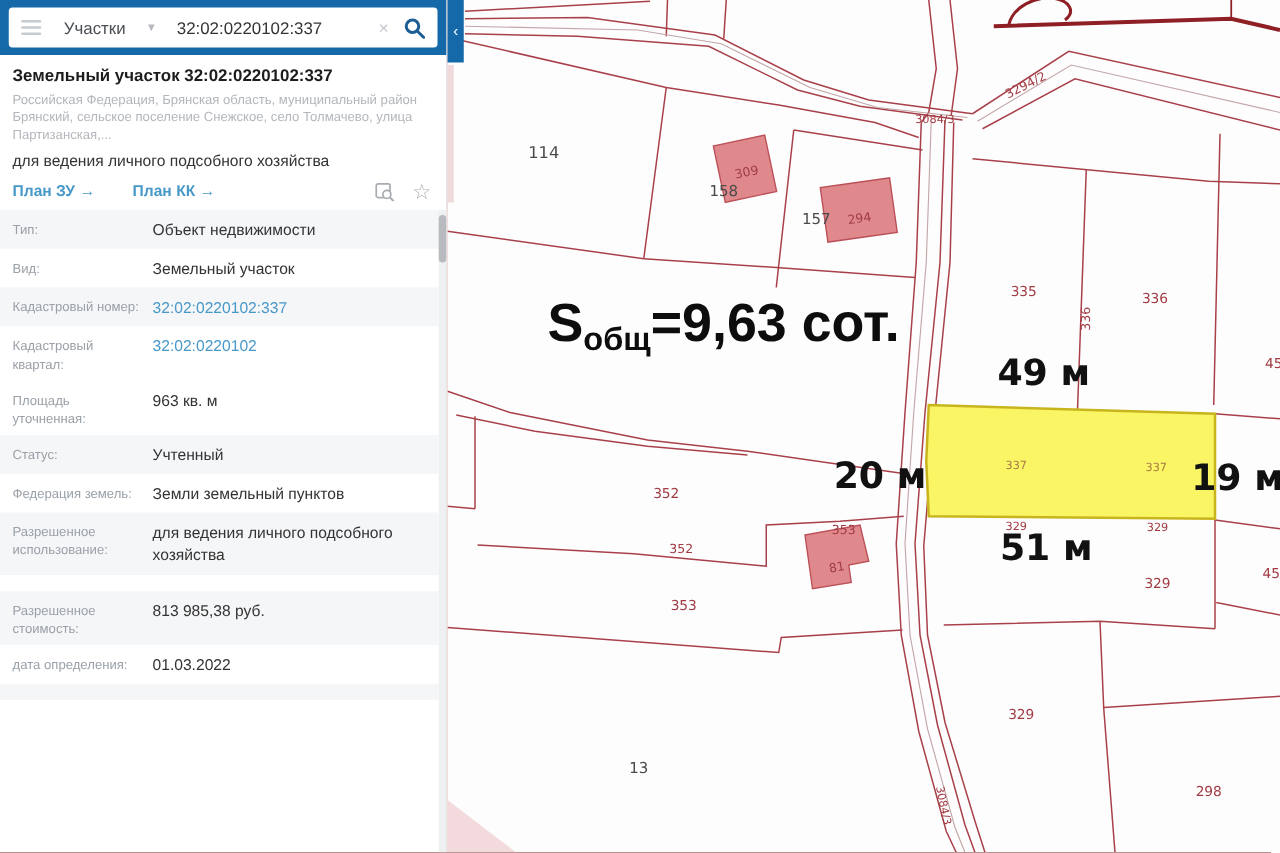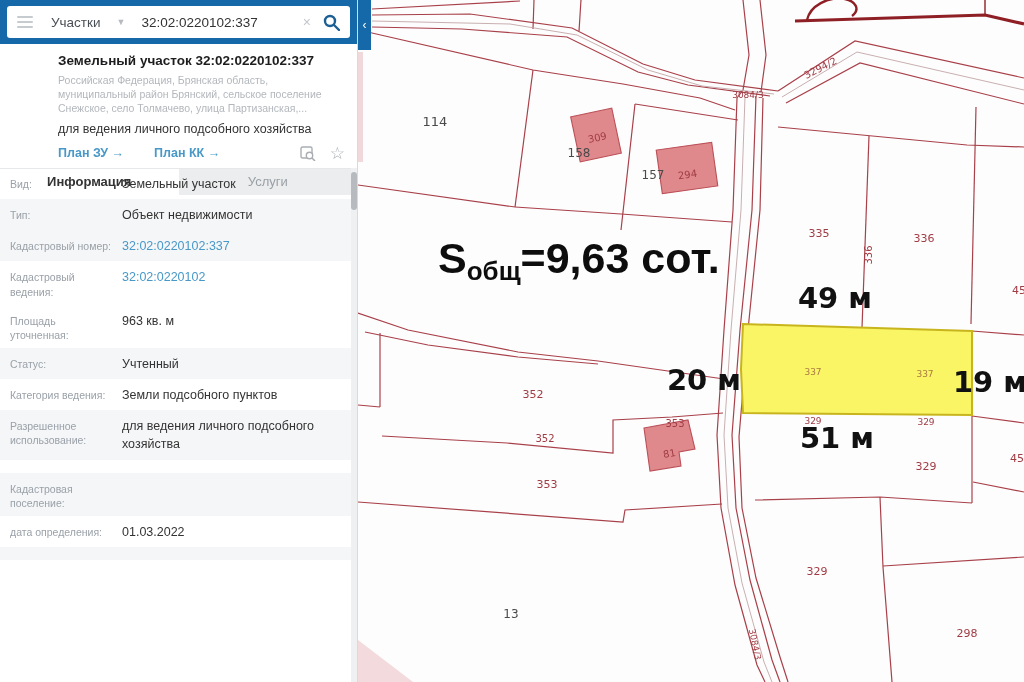--- a/index.html
+++ b/index.html
@@ -11,21 +11,21 @@
   .topbar{height:44px;background:#1569a9;padding:6px 7px;}
   .pill{height:32px;background:#fff;border-radius:3px;display:flex;align-items:center;padding:0 10px;}
   .burger{width:16px;display:flex;flex-direction:column;gap:3px;cursor:pointer;}
   .burger i{display:block;height:2px;background:#c6cbd0;border-radius:1px;}
   .cat{margin-left:18px;font-size:13.5px;color:#4a4f55;cursor:pointer;}
   .caret{margin-left:16px;color:#b6bac0;font-size:9px;cursor:pointer;}
   .query{flex:1;margin-left:16px;font-size:13.5px;color:#333;white-space:nowrap;overflow:hidden;}
   .clear{color:#c3c7cc;font-size:14px;margin-right:12px;cursor:pointer;}
   .mag{cursor:pointer;display:flex;}
 
-  .card{padding:9px 12px 6px 10px;position:relative;margin-left:48px;}
+  .card{padding:9px 12px 6px 10px;position:relative;}
   .card h1{margin:0;font-size:13.5px;color:#1d1d1f;font-weight:bold;}
   .addr{margin-top:5px;font-size:10.5px;line-height:1.35;color:#b3b7bc;}
   .usage{margin-top:6px;font-size:12.5px;color:#333;}
   .linkrow{margin-top:9px;display:flex;align-items:center;font-size:12.5px;}
   .lnk{color:#4898c8;cursor:pointer;margin-right:30px;font-weight:bold;}
   .cicons{margin-left:auto;display:flex;align-items:center;gap:14px;color:#a9adb3;}
   .star{font-size:17px;line-height:1;cursor:pointer;color:#a9adb3;}
 
   .tabs{display:flex;height:27px;border-top:1px solid #e6e8ea;}
   .tab{flex:1;display:flex;align-items:center;justify-content:center;font-size:13px;cursor:pointer;}
@@ -99,56 +99,57 @@
         </span>
       </div>
     </div>
 
     <div class="tabs">
       <div class="tab on">Информация</div>
       <div class="tab off">Услуги</div>
     </div>
 
     <div class="rows" id="info-rows">
+        <div class="row alt">
+          <div class="lbl">Тип:</div>
+          <div class="val">Объект недвижимости</div>
+        </div>
         <div class="row">
           <div class="lbl">Вид:</div>
           <div class="val">Земельный участок</div>
         </div>
         <div class="row alt">
-          <div class="lbl">Тип:</div>
-          <div class="val">Объект недвижимости</div>
-        </div>
-        <div class="row alt">
           <div class="lbl">Кадастровый номер:</div>
           <div class="val link">32:02:0220102:337</div>
         </div>
         <div class="row">
-          <div class="lbl">Кадастровый ведения:</div>
+          <div class="lbl">Кадастровый квартал:</div>
           <div class="val link">32:02:0220102</div>
         </div>
         <div class="row">
           <div class="lbl">Площадь уточненная:</div>
           <div class="val">963 кв. м</div>
         </div>
         <div class="row alt">
           <div class="lbl">Статус:</div>
           <div class="val">Учтенный</div>
         </div>
         <div class="row">
-          <div class="lbl">Категория ведения:</div>
-          <div class="val">Земли подсобного пунктов</div>
+          <div class="lbl">Федерация земель:</div>
+          <div class="val">Земли земельный пунктов</div>
         </div>
         <div class="row alt">
           <div class="lbl">Разрешенное использование:</div>
           <div class="val">для ведения личного подсобного хозяйства</div>
         </div>
         <div class="row">
         </div>
         <div class="row alt">
-          <div class="lbl">Кадастровая поселение:</div>
+          <div class="lbl">Разрешенное стоимость:</div>
+          <div class="val">813 985,38 руб.</div>
         </div>
         <div class="row">
           <div class="lbl">дата определения:</div>
           <div class="val">01.03.2022</div>
         </div>
         <div class="row alt"></div>
       </div>
 
     <div class="sb-track">
       <div class="sb-thumb"></div>

